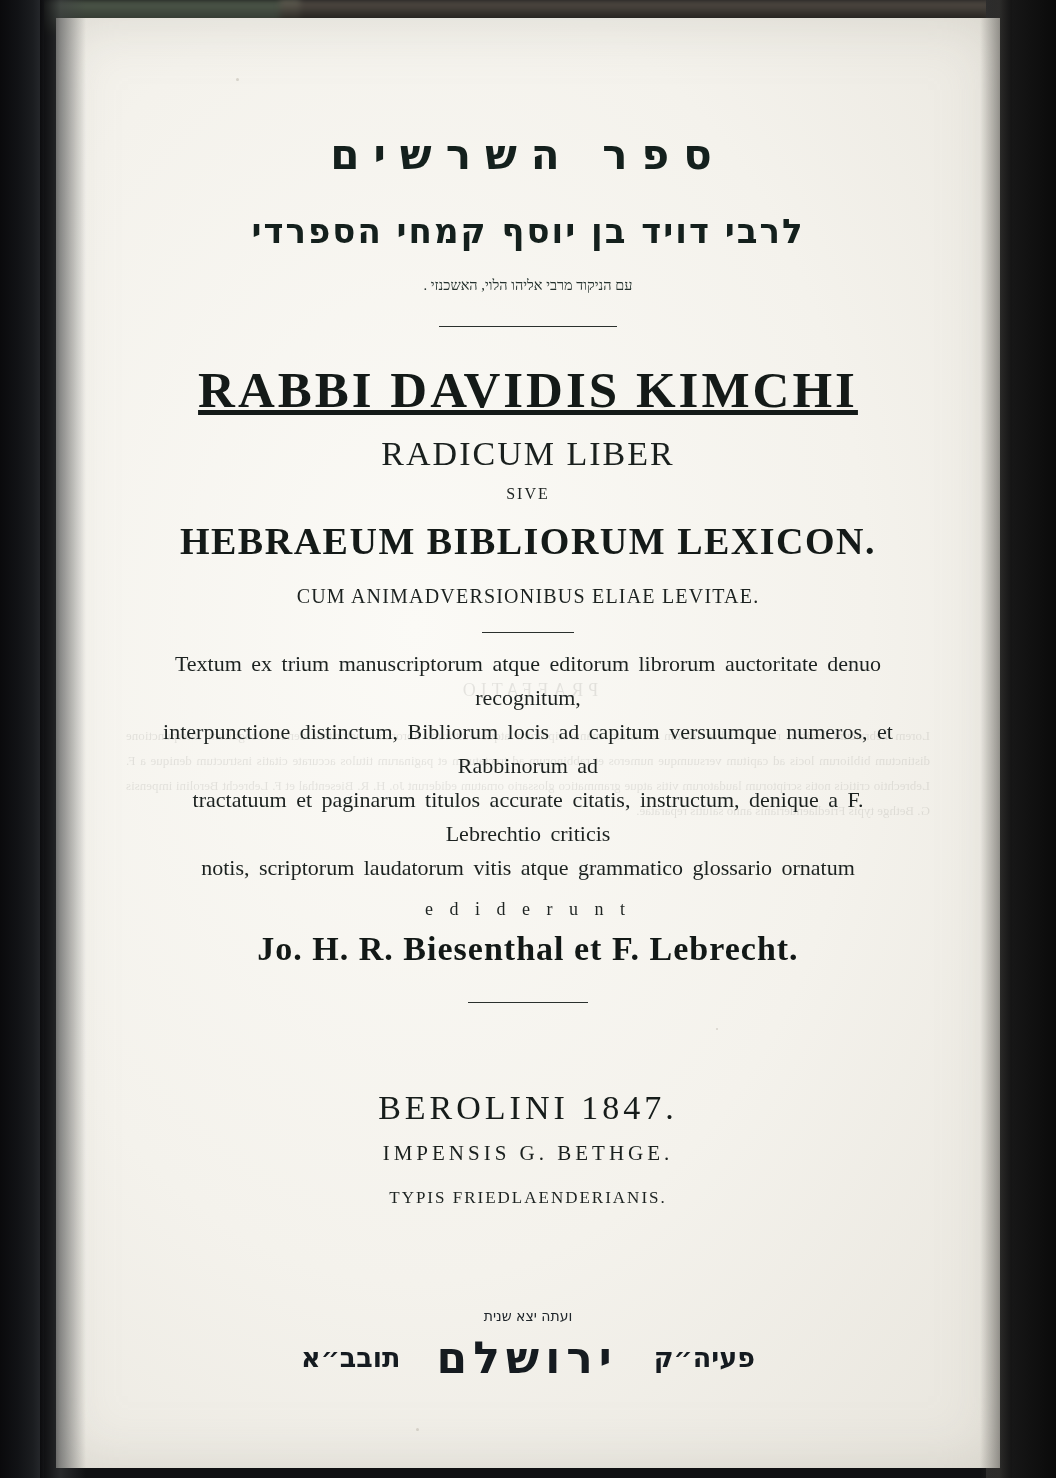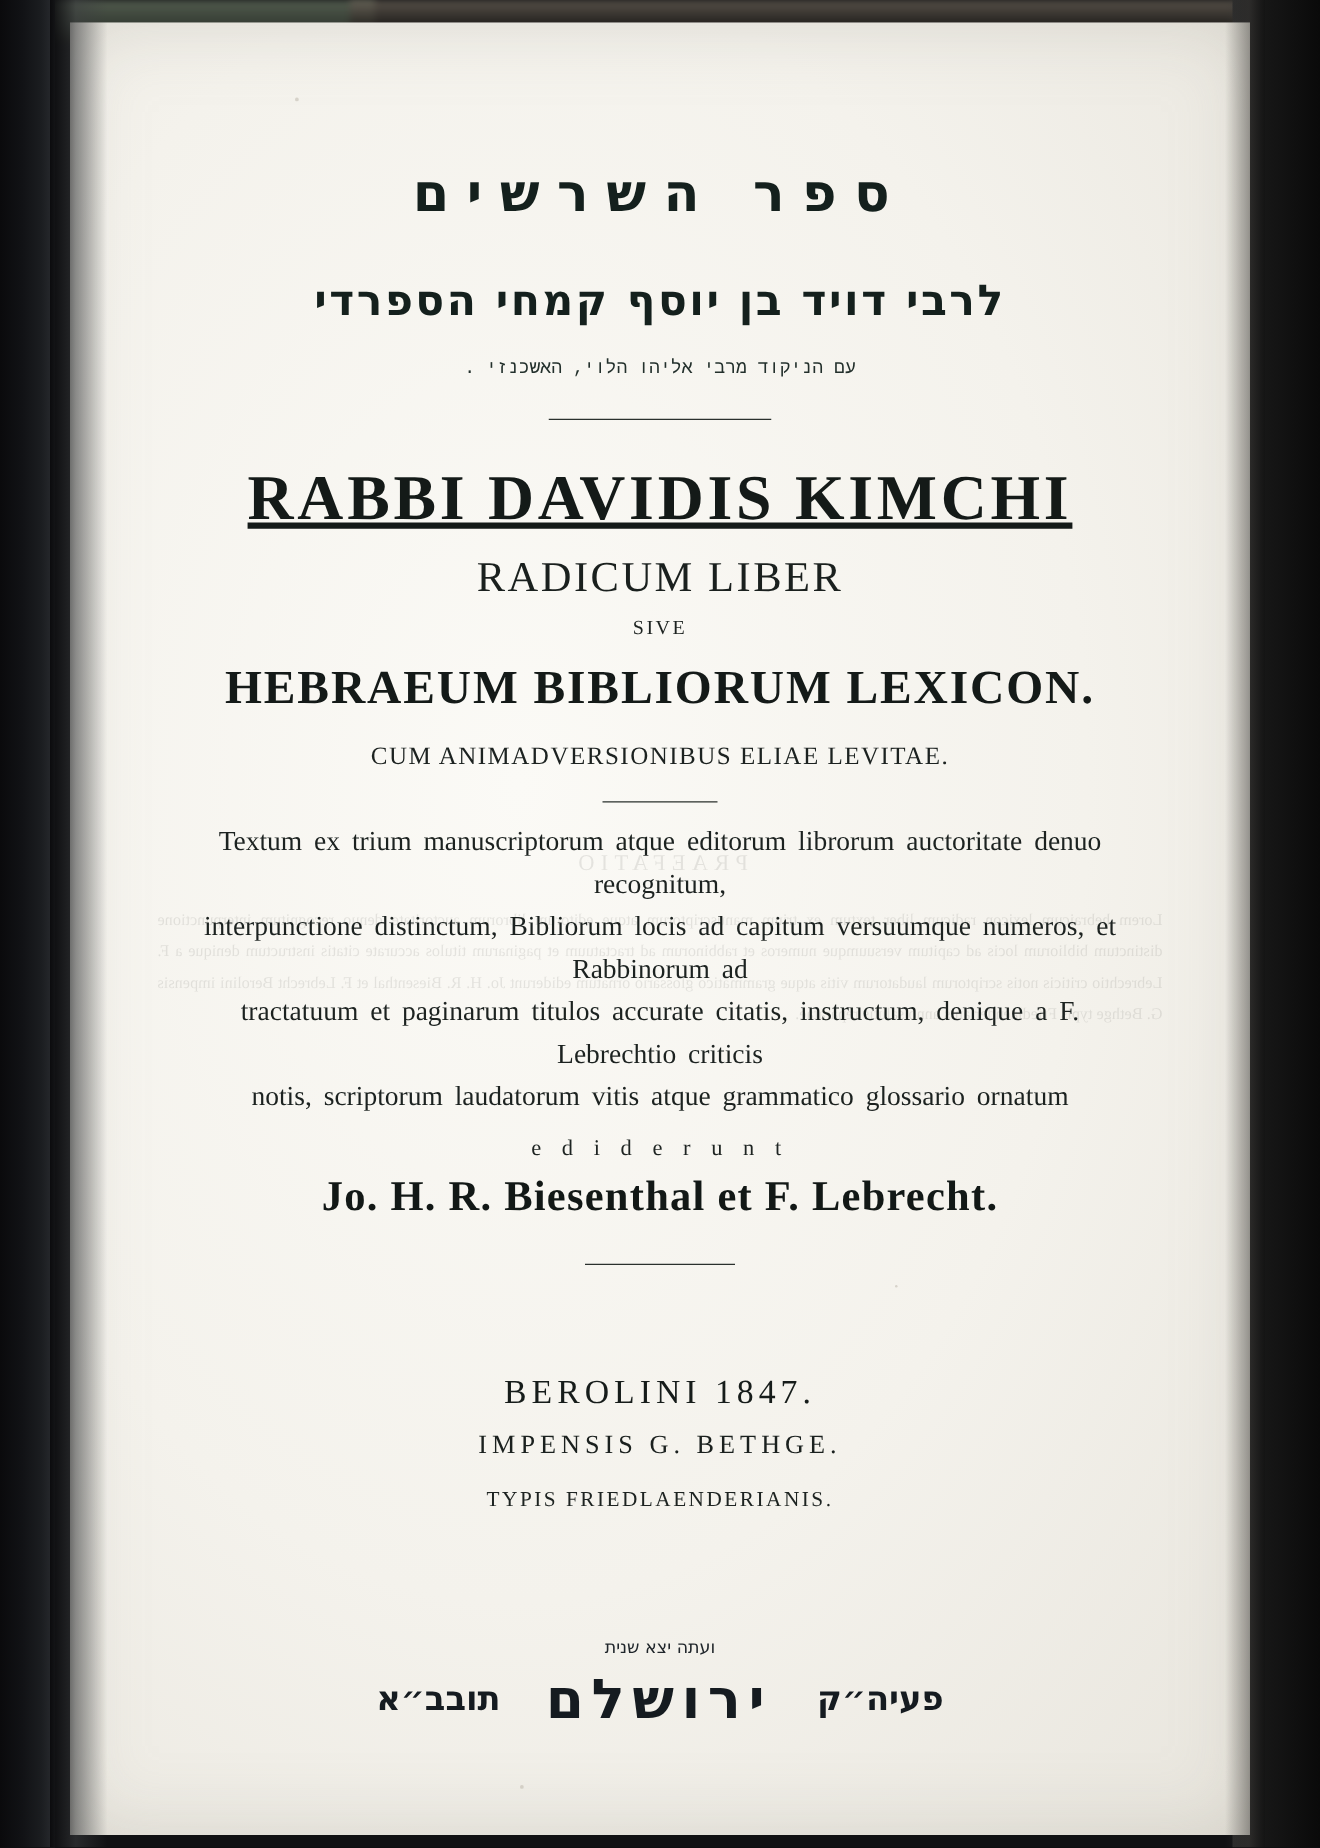--- a/index.html
+++ b/index.html
@@ -134,25 +134,25 @@
     letter-spacing: 14px;
     margin-top: 52px;
     color: #14201d;
   }
   .heb-sub {
     font-family: "DejaVu Sans", sans-serif;
     direction: rtl;
     font-size: 34px;
     font-weight: 700;
     letter-spacing: 2px;
-    margin-top: 42px;
+    margin-top: 32px;
     color: #14201d;
   }
   .heb-note {
-    font-family: Liberation Mono, monospace;
+    font-family: Liberation Serif, serif;
     direction: rtl;
     font-size: 14.5px;
     margin-top: 26px;
     color: #23302c;
   }
 
   .rule {
     width: 178px;
     height: 0;
     border-top: 1.6px solid #2a302d;
@@ -223,21 +223,21 @@
   }
   .editors {
     font-size: 34px;
     font-weight: 700;
     letter-spacing: 1px;
     margin-top: 10px;
     color: #121816;
   }
 
   .imprint-place {
-    font-size: 27px;
+    font-size: 34px;
     letter-spacing: 4px;
     margin-top: 86px;
     color: #161c1a;
   }
   .imprint-pub {
     font-size: 21px;
     letter-spacing: 4px;
     margin-top: 14px;
     color: #1a201e;
   }

